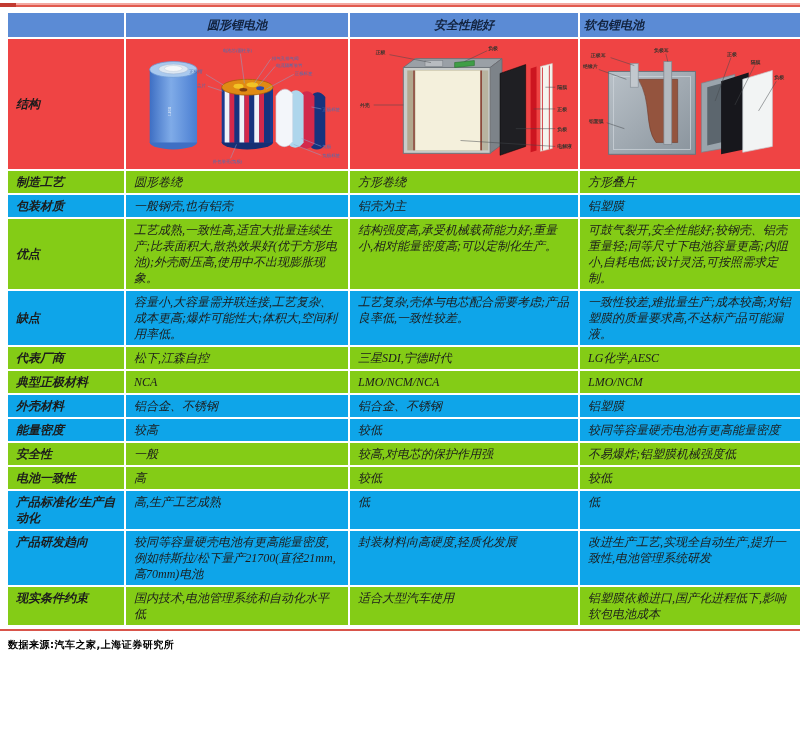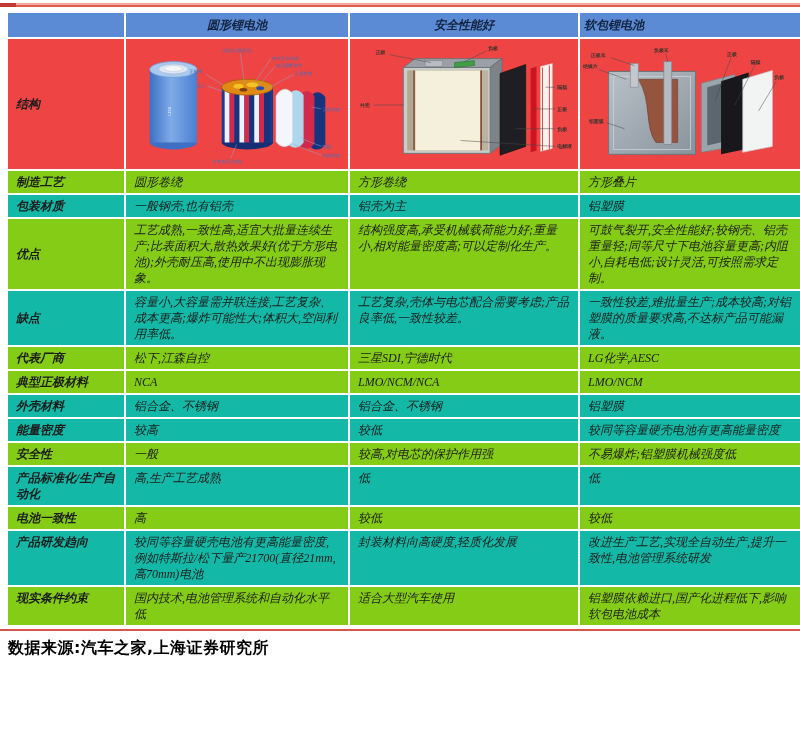--- a/index.html
+++ b/index.html
@@ -14,32 +14,32 @@
   table.cmp{
     border-collapse:separate;border-spacing:2px;table-layout:fixed;
     width:792px;margin:4px 0 0 6px;
     font-size:12px;line-height:16px;color:#1c1c1c;
   }
   table.cmp td{padding:3px 8px;vertical-align:top;word-break:break-all;}
   .kai{font-style:italic;}
   tr.hdr td{background:#5b8bd5;color:#12233f;font-weight:bold;height:20px;vertical-align:middle;padding:2px 4px;margin-left:15px;}
   tr.hdr td.c{text-align:center;}
   td.lbl{font-weight:bold;background:inherit;}
-  tr.r td{background:#14b8a6;}
+  tr.r td{background:#0ea5e9;}
   tr.r.b td{background:#84cc16;}
   tr.struct td{background:#ef4444;}
   tr.struct td.lbl{vertical-align:middle;}
   tr.struct td.img{padding:2px 0;text-align:center;}
   svg{display:block;margin:0 auto;}
   .dlabel{font-size:5px;fill:#3d342e;font-weight:bold;}
   .dlabel-blue{font-size:4.5px;fill:#4a6fb4;}
   .bottom-rule{height:2px;width:800px;background:#d9544a;margin-top:2px;}
   .source{
     font-family:"DejaVu Sans","Liberation Sans",sans-serif;
-    font-weight:bold;font-size:16px;color:#000;margin:7px 0 0 8px;letter-spacing:0.5px;
+    font-weight:bold;font-size:10px;color:#000;margin:7px 0 0 8px;letter-spacing:0.5px;
   }
 </style>
 </head>
 <body>
 
 <div class="top-rule"></div>
 
 <table class="cmp">
   <colgroup>
       <col style="width:116px">
@@ -267,32 +267,32 @@
     <td class="kai">较高</td>
     <td class="kai">较低</td>
     <td class="kai">较同等容量硬壳电池有更高能量密度</td>
   </tr>
   <tr class="r b">
     <td class="lbl kai">安全性</td>
     <td class="kai">一般</td>
     <td class="kai">较高,对电芯的保护作用强</td>
     <td class="kai">不易爆炸;铝塑膜机械强度低</td>
   </tr>
+  <tr class="r b">
+    <td class="lbl kai">电池一致性</td>
+    <td class="kai">高</td>
+    <td class="kai">较低</td>
+    <td class="kai">较低</td>
+  </tr>
   <tr class="r">
     <td class="lbl kai">产品标准化/生产自动化</td>
     <td class="kai">高,生产工艺成熟</td>
     <td class="kai">低</td>
     <td class="kai">低</td>
   </tr>
-  <tr class="r b">
-    <td class="lbl kai">电池一致性</td>
-    <td class="kai">高</td>
-    <td class="kai">较低</td>
-    <td class="kai">较低</td>
-  </tr>
   <tr class="r">
     <td class="lbl kai">产品研发趋向</td>
     <td class="kai">较同等容量硬壳电池有更高能量密度,例如特斯拉/松下量产21700(直径21mm,高70mm)电池</td>
     <td class="kai">封装材料向高硬度,轻质化发展</td>
     <td class="kai">改进生产工艺,实现全自动生产,提升一致性,电池管理系统研发</td>
   </tr>
   <tr class="r b">
     <td class="lbl kai">现实条件约束</td>
     <td class="kai">国内技术,电池管理系统和自动化水平低</td>
     <td class="kai">适合大型汽车使用</td>

